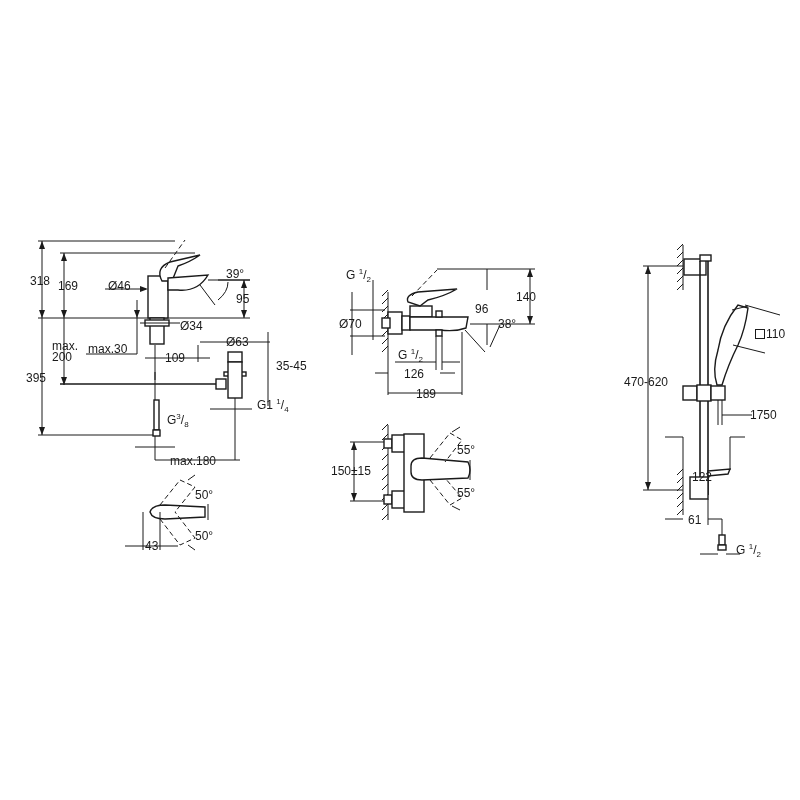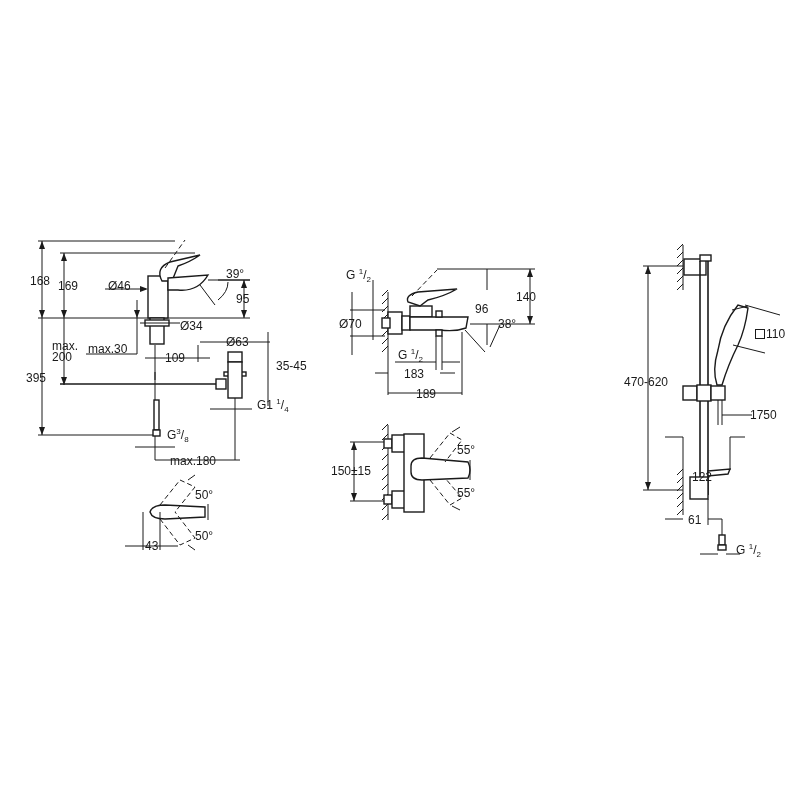--- a/index.html
+++ b/index.html
@@ -208,47 +208,47 @@
     <line class="ln" x1="708" y1="519" x2="722" y2="519"></line>
 
     <line class="ln" x1="722" y1="519" x2="722" y2="535"></line>
     <rect class="part" x="719" y="535" width="6" height="10"></rect>
     <rect class="part" x="718" y="545" width="8" height="5"></rect>
     <line class="ln" x1="700" y1="554" x2="718" y2="554"></line>
     <line class="ln" x1="726" y1="554" x2="740" y2="554"></line>
   </g>
 </svg>
 
-<div class="lbl" style="left:30px;top:275px;">168</div>
+<div class="lbl" style="left:30px;top:275px;">318</div>
 <div class="lbl" style="left:58px;top:280px;">169</div>
 <div class="lbl" style="left:108px;top:280px;">Ø46</div>
 <div class="lbl" style="left:226px;top:268px;">39°</div>
 <div class="lbl" style="left:236px;top:293px;">95</div>
 <div class="lbl" style="left:180px;top:320px;">Ø34</div>
 <div class="lbl" style="left:52px;top:340px;">max.</div>
 <div class="lbl" style="left:52px;top:351px;">200</div>
 <div class="lbl" style="left:88px;top:343px;">max.30</div>
 <div class="lbl" style="left:165px;top:352px;">109</div>
 <div class="lbl" style="left:226px;top:336px;">Ø63</div>
 <div class="lbl" style="left:256px;top:360px;margin-left:20px;">35-45</div>
 <div class="lbl" style="left:26px;top:372px;">395</div>
 <div class="lbl" style="left:257px;top:398px;"><span>G1</span> <sup>1</sup>/<sub>4</sub></div>
-<div class="lbl" style="left:167px;top:428px;text-align:center;"><span>G</span><sup>3</sup>/<sub>8</sub></div>
+<div class="lbl" style="left:167px;top:413px;text-align:center;"><span>G</span><sup>3</sup>/<sub>8</sub></div>
 <div class="lbl" style="left:170px;top:455px;">max.180</div>
 <div class="lbl" style="left:195px;top:489px;">50°</div>
 <div class="lbl" style="left:195px;top:530px;">50°</div>
 <div class="lbl" style="left:145px;top:540px;">43</div>
 
 <div class="lbl" style="left:346px;top:268px;"><span>G</span> <sup>1</sup>/<sub>2</sub></div>
 <div class="lbl" style="left:339px;top:318px;">Ø70</div>
 <div class="lbl" style="left:516px;top:291px;">140</div>
 <div class="lbl" style="left:475px;top:303px;">96</div>
 <div class="lbl" style="left:498px;top:318px;">38°</div>
 <div class="lbl" style="left:398px;top:348px;"><span>G</span> <sup>1</sup>/<sub>2</sub></div>
-<div class="lbl" style="left:404px;top:368px;">183</div>
+<div class="lbl" style="left:404px;top:368px;">126</div>
 <div class="lbl" style="left:416px;top:388px;">189</div>
 <div class="lbl" style="left:331px;top:465px;">150±15</div>
 <div class="lbl" style="left:457px;top:444px;">55°</div>
 <div class="lbl" style="left:457px;top:487px;">55°</div>
 
 <div class="lbl" style="left:624px;top:376px;">470-620</div>
 <div class="lbl" style="left:755px;top:328px;"><span style="display:inline-block;width:8px;height:8px;border:1.2px solid #1a1a1a;margin-right:1px;vertical-align:-1px;"></span><span>110</span></div>
 <div class="lbl" style="left:750px;top:409px;">1750</div>
 <div class="lbl" style="left:692px;top:432px;margin-top:39px;">122</div>
 <div class="lbl" style="left:688px;top:514px;">61</div>

